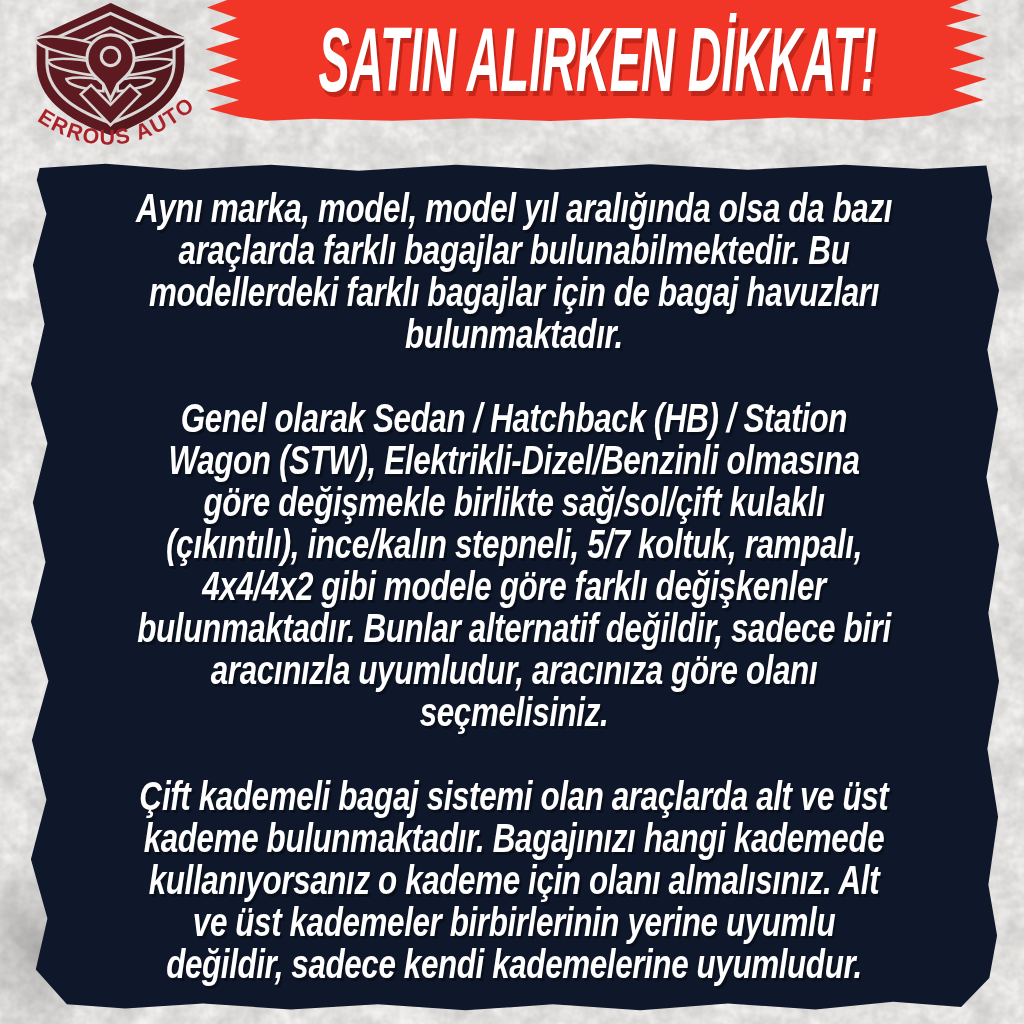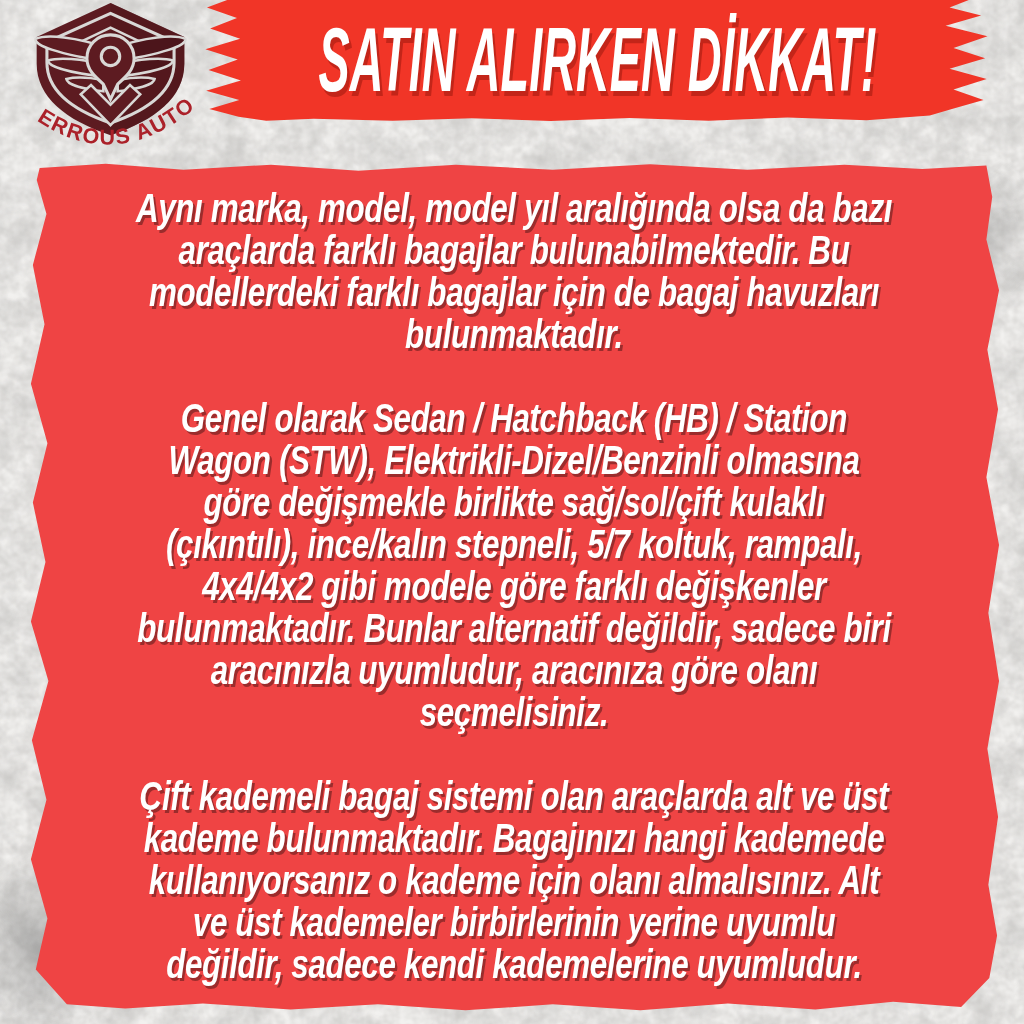--- a/index.html
+++ b/index.html
@@ -24,21 +24,21 @@
     clip-path:polygon(4% 4%,9% 1%,16% 3%,24% 1%,33% 3.5%,43% 1%,53% 3%,63% 1%,72% 3%,81% 1%,89% 3%,94% 2%,
       97% 6%,94.5% 12%,98.5% 18%,94% 26%,99.3% 34%,95% 43%,99% 51%,94.5% 59%,99.2% 67%,95% 75%,98.8% 83%,94.8% 90%,
       92% 95%,84% 98.7%,74% 96.5%,64% 99%,54% 97%,44% 99.2%,34% 97.2%,24% 99%,14% 97.5%,8% 99%,4.5% 96%,
       0.8% 90%,4.6% 83%,0.4% 76%,4.8% 68%,0.7% 60%,4.4% 52%,0.3% 44%,4.7% 36%,0.9% 28%,4.3% 20%,0.5% 12%);}
   .page-title{margin:0;padding-top:6px;color:#ffffff;font-size:90px;font-weight:bold;font-style:italic;
     white-space:nowrap;letter-spacing:0px;transform:scaleX(0.52);transform-origin:center;
     text-shadow:5px 5px 0 rgba(150,22,12,.5);}
 
   
   .content-panel{position:absolute;left:28px;top:163px;width:972px;height:849px;z-index:2;
-    background:#ef4444;
+    background:#0f172a;
     clip-path:polygon(1.2% 0.6%,8% 0.1%,16% 0.8%,25% 0.2%,34% 0.9%,44% 0.2%,54% 0.8%,64% 0.15%,74% 0.8%,84% 0.2%,92% 0.7%,98.6% 0.3%,
       99.2% 4%,98.6% 9%,99.9% 15%,98.7% 22%,99.8% 29%,98.6% 37%,99.9% 45%,98.8% 53%,99.9% 61%,98.7% 69%,99.8% 77%,98.8% 85%,99.7% 91%,98.9% 96%,
       96% 99.4%,89% 98.8%,81% 99.7%,72% 99%,63% 99.8%,54% 99.1%,45% 99.8%,36% 99.1%,27% 99.7%,18% 99%,10% 99.6%,4% 99.1%,
       0.8% 95%,2% 89%,0.3% 82%,1.9% 75%,0.4% 68%,2.1% 61%,0.3% 54%,1.8% 47%,0.5% 40%,2% 33%,0.3% 26%,1.7% 19%,0.5% 12%,1.9% 6%,0.9% 2%);}
   .panel-text{width:1200px;margin-left:calc(50% - 600px);padding-top:24px;
     transform:scaleX(0.785);transform-origin:50% 0;
     color:#ffffff;font-weight:bold;font-style:italic;font-size:40px;line-height:42px;
     letter-spacing:-0.5px;text-align:center;text-shadow:3px 3px 0 rgba(0,0,0,.35);}
   .panel-text p{margin:0 0 42px;white-space:pre-line;}
   .panel-text p:last-child{margin-bottom:0;}

